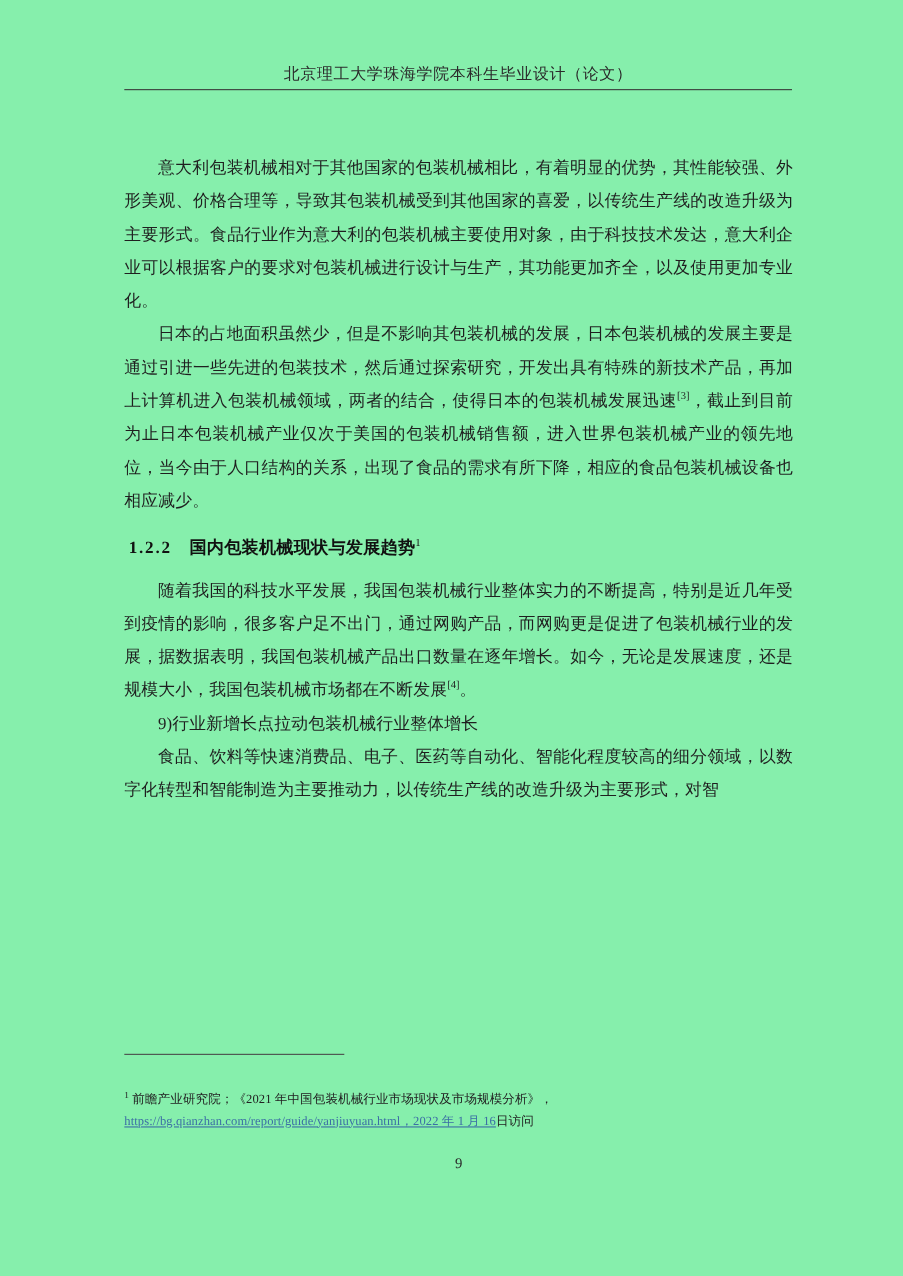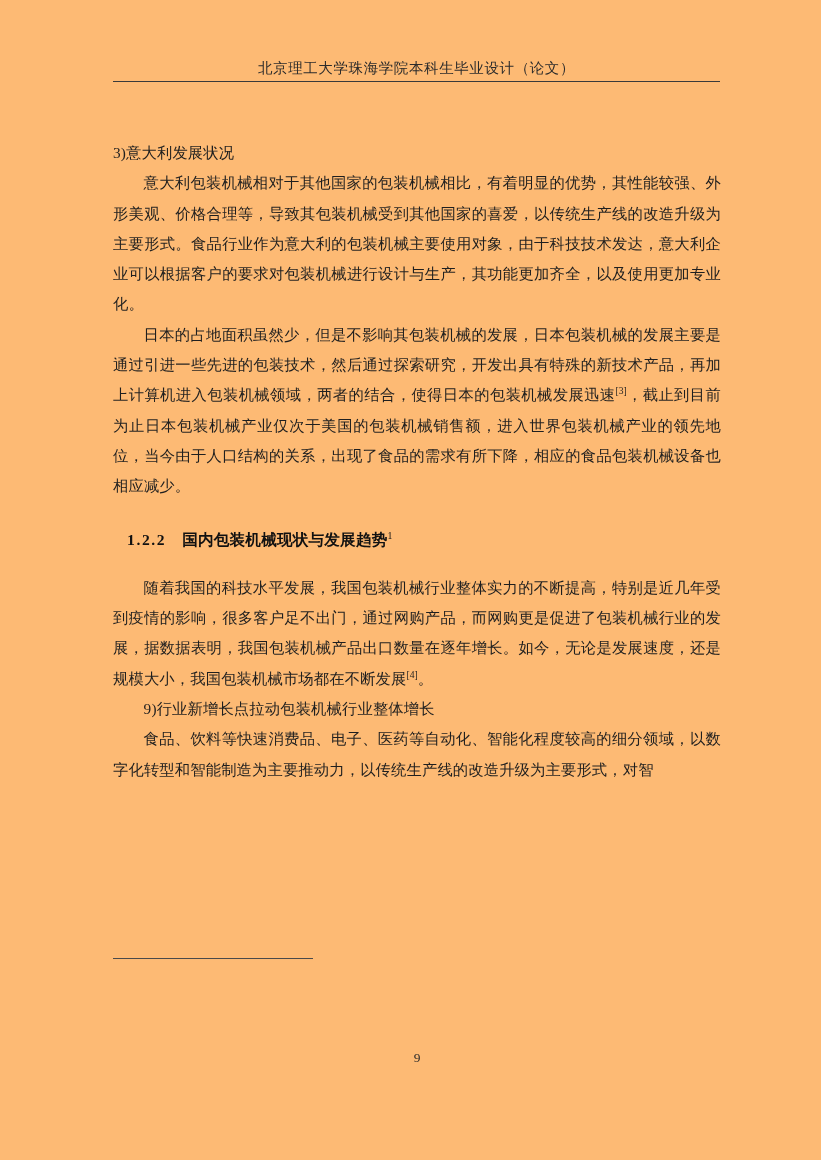--- a/index.html
+++ b/index.html
@@ -14,21 +14,21 @@
     color: #1a1a1a;
     overflow: hidden;
     position: relative;
   }
 
   .page {
     position: absolute;
     left: 0; top: 0;
     width: 821px;
     height: 1160px;
-    background: #fdba74;
+    background: #86efac;
   }
 
   
   .header {
     position: absolute;
     left: 113px;
     top: 58px;
     width: 607px;
   }
   .header-title {
@@ -67,21 +67,21 @@
 
   sup.cite {
     font-size: 9.6px;
     vertical-align: super;
     line-height: 0;
     letter-spacing: 0;
   }
 
   
   .heading {
-    margin: 14px;
+    margin: 4px;
     font-size: 15.6px;
     font-weight: bold;
     line-height: 30.3px;
     color: #111111;
     letter-spacing: 0.2px;
   }
   .heading .num { letter-spacing: 1.6px; }
   .heading .gap { display: inline-block; width: 16px; }
   .heading sup.fn {
     font-size: 9.8px;
@@ -146,21 +146,20 @@
 
 <div class="page">
 
   <div class="header">
     <div class="header-title">北京理工大学珠海学院本科生毕业设计（论文）</div>
     <div class="header-rule"></div>
   </div>
 
   <div class="content">
 
-    <p class="para nolist">3)意大利发展状况</p>
 
     <p class="para indent">意大利包装机械相对于其他国家的包装机械相比，有着明显的优势，其性能较强、外形美观、价格合理等，导致其包装机械受到其他国家的喜爱，以传统生产线的改造升级为主要形式。食品行业作为意大利的包装机械主要使用对象，由于科技技术发达，意大利企业可以根据客户的要求对包装机械进行设计与生产，其功能更加齐全，以及使用更加专业化。</p>
 
 
     <p class="para indent"><span>日本的占地面积虽然少，但是不影响其包装机械的发展，日本包装机械的发展主要是通过引进一些先进的包装技术，然后通过探索研究，开发出具有特殊的新技术产品，再加上计算机进入包装机械领域，两者的结合，使得日本的包装机械发展迅速</span><sup class="cite">[3]</sup><span>，截止到目前为止日本包装机械产业仅次于美国的包装机械销售额，进入世界包装机械产业的领先地位，当今由于人口结构的关系，出现了食品的需求有所下降，相应的食品包装机械设备也相应减少。</span></p>
 
     <div class="spacer-sm"></div>
 
     <h2 class="heading"><span class="num">1.2.2</span><span class="gap"></span><span>国内包装机械现状与发展趋势</span><sup class="fn">1</sup></h2>
 
@@ -170,17 +169,18 @@
 
 
     <p class="para indent">9)行业新增长点拉动包装机械行业整体增长</p>
 
     <p class="para indent">食品、饮料等快速消费品、电子、医药等自动化、智能化程度较高的细分领域，以数字化转型和智能制造为主要推动力，以传统生产线的改造升级为主要形式，对智</p>
 
   </div>
 
   <div class="footnote-area">
     <div class="footnote-rule"></div>
+    <div class="footnote"><sup class="fnmark">1</sup><span>前瞻产业研究院；《2021 年中国包装机械行业市场现状及市场规模分析》，</span><br><a class="footnote-link" href="#">https://bg.qianzhan.com/report/guide/yanjiuyuan.html，</a><span class="footnote-date">2022 年 1 月 16</span><span class="footnote-tail">日访问</span></div>
   </div>
 
   <div class="page-number">9</div>
 
 </div>
 
 </body></html>

